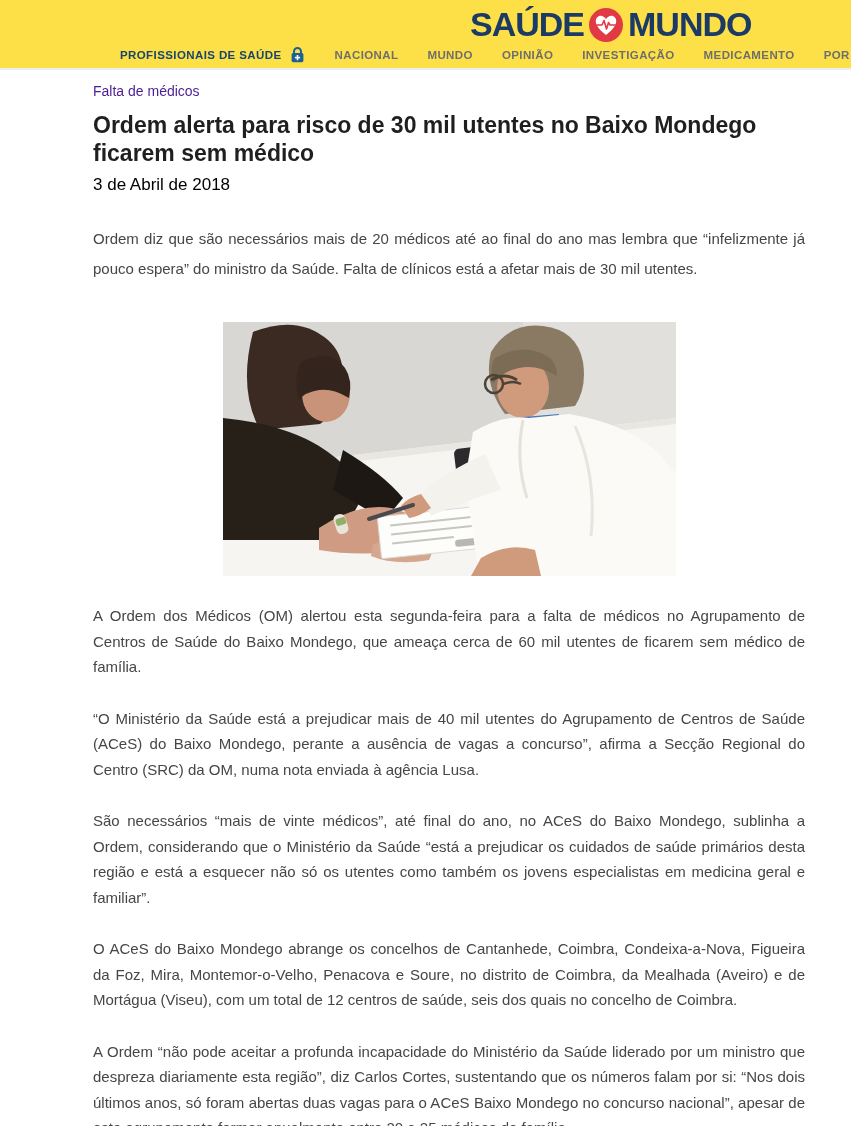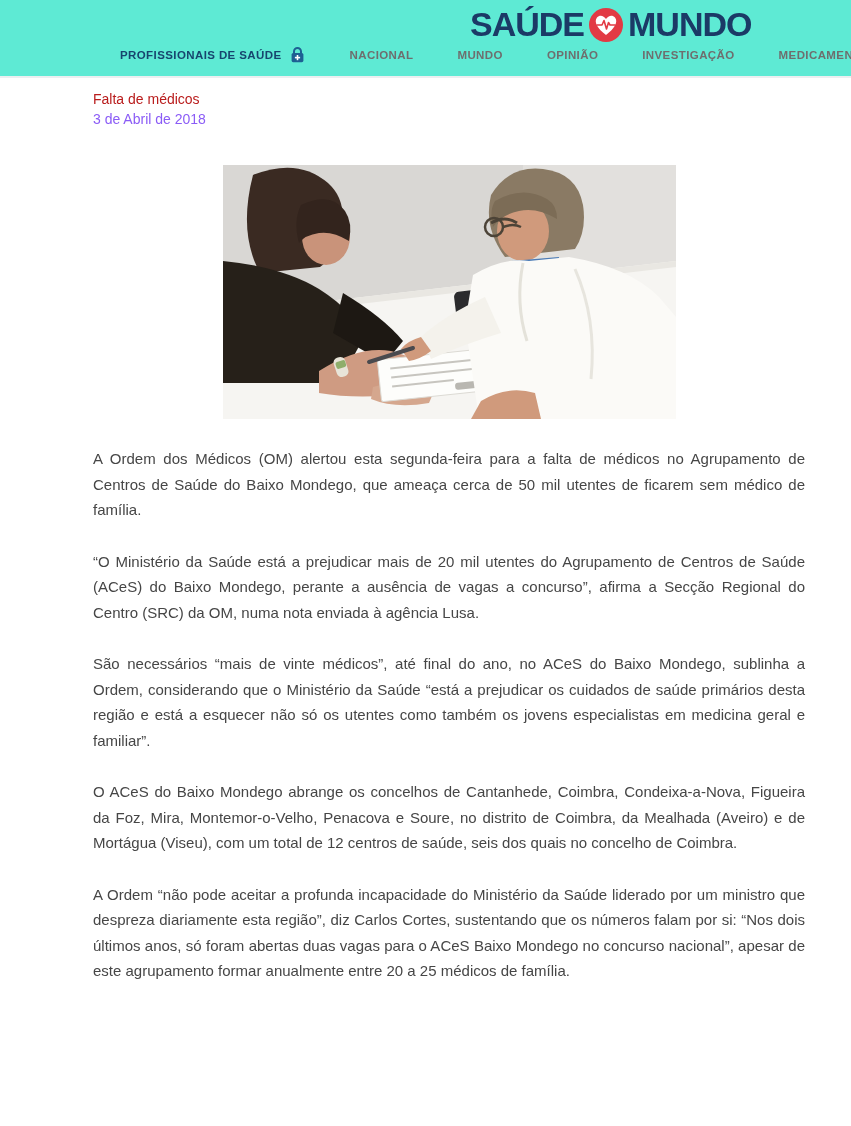--- a/index.html
+++ b/index.html
@@ -6,50 +6,50 @@
   html,body { background:#ffffff; }
   body {
     width:851px; height:1126px;
     font-family:"Liberation Sans", sans-serif;
     color:#464646;
     overflow:hidden;
     position:relative;
   }
 
   
-  .header { position:relative; height:78px; background:#5eead4; border-bottom:2px solid #eceff1; }
+  .header { position:relative; height:70px; background:#fde047; border-bottom:2px solid #eceff1; }
   .logo {
     position:absolute; left:470px; top:5px;
     display:flex; align-items:center; gap:2px;
     font-weight:700; font-size:34px; letter-spacing:-1px;
     color:#1b3a66; white-space:nowrap; cursor:pointer;
   }
   .logo .heart-badge { width:36px; height:36px; margin:0 2px; display:block; }
 
   .nav {
     position:absolute; left:120px; top:46px; right:0;
-    display:flex; align-items:center; gap:44px;
+    display:flex; align-items:center; gap:29px;
     white-space:nowrap; overflow:hidden;
     font-size:11.5px; font-weight:700; letter-spacing:.4px;
     color:#6e6e6e;
   }
   .nav-item { cursor:pointer; }
   .nav-item.highlight {
     color:#17456e; display:flex; align-items:center; gap:7px;
   }
   .lock-icon { width:17px; height:17px; display:block; }
 
   
   .article { width:712px; margin:13px 0 0 93px; }
-  .category { font-size:14px; color:#b91c1c; margin-bottom:4px; }
+  .category { font-size:14px; color:#4c1d95; margin-bottom:12px; }
   .headline {
     font-size:23px; line-height:28px; font-weight:700; color:#1f1f1f;
     margin-bottom:8px;
   }
-  .date { font-size:14px; color:#8b5cf6; margin-bottom:29px; }
+  .date { font-size:17px; color:#000000; margin-bottom:29px; }
   .lead {
     font-size:15px; line-height:30px; color:#464646;
     text-align:justify;
   }
   .photo-wrap { width:453px; margin:38px auto 27px auto; }
   .photo-wrap svg { display:block; width:453px; height:254px; }
   .body-text p {
     font-size:15px; line-height:25.5px; color:#464646;
     text-align:justify; margin-bottom:26px;
   }
@@ -82,22 +82,24 @@
     <span class="nav-item">MUNDO</span>
     <span class="nav-item">OPINIÃO</span>
     <span class="nav-item">INVESTIGAÇÃO</span>
     <span class="nav-item">MEDICAMENTO</span>
     <span class="nav-item">POR ESPECIALIDADE</span>
   </nav>
 </header>
 
 <article class="article">
   <div class="category">Falta de médicos</div>
+  <h1 class="headline">Ordem alerta para risco de 30 mil utentes no Baixo Mondego ficarem sem médico</h1>
   <div class="date">3 de Abril de 2018</div>
 
+  <p class="lead">Ordem diz que são necessários mais de 20 médicos até ao final do ano mas lembra que “infelizmente já pouco espera” do ministro da Saúde. Falta de clínicos está a afetar mais de 30 mil utentes.</p>
 
   <figure class="photo-wrap">
     <svg viewBox="0 0 453 254" role="img">
 
       <rect x="0" y="0" width="453" height="254" fill="#d9d7d4"></rect>
       <rect x="300" y="0" width="153" height="254" fill="#e2e0dd"></rect>
 
       <polygon points="0,148 453,96 453,254 0,254" fill="#f6f5f2"></polygon>
       <polygon points="0,148 453,96 453,102 0,155" fill="#e9e7e2"></polygon>
 
@@ -140,20 +142,20 @@
       <path d="M262 132 q-40 18 -64 40 l10 22 q36 -16 70 -26 Z" fill="#f4f2ec"></path>
       <path d="M198 172 q-14 4 -20 12 l8 12 q12 -2 22 -10 Z" fill="#d09a7c"></path>
       <line x1="188" y1="184" x2="146" y2="197" stroke="#474council" stroke-width="4"></line>
       <line x1="190" y1="183" x2="146" y2="197" stroke="#4a4a4e" stroke-width="4" stroke-linecap="round"></line>
 
       <path d="M258 236 q26 -16 54 -8 l6 26 h-70 Z" fill="#d09a7c"></path>
     </svg>
   </figure>
 
   <div class="body-text">
-    <p>A Ordem dos Médicos (OM) alertou esta segunda-feira para a falta de médicos no Agrupamento de Centros de Saúde do Baixo Mondego, que ameaça cerca de 50 mil utentes de ficarem sem médico de família.</p>
-    <p>“O Ministério da Saúde está a prejudicar mais de 20 mil utentes do Agrupamento de Centros de Saúde (ACeS) do Baixo Mondego, perante a ausência de vagas a concurso”, afirma a Secção Regional do Centro (SRC) da OM, numa nota enviada à agência Lusa.</p>
+    <p>A Ordem dos Médicos (OM) alertou esta segunda-feira para a falta de médicos no Agrupamento de Centros de Saúde do Baixo Mondego, que ameaça cerca de 60 mil utentes de ficarem sem médico de família.</p>
+    <p>“O Ministério da Saúde está a prejudicar mais de 40 mil utentes do Agrupamento de Centros de Saúde (ACeS) do Baixo Mondego, perante a ausência de vagas a concurso”, afirma a Secção Regional do Centro (SRC) da OM, numa nota enviada à agência Lusa.</p>
     <p>São necessários “mais de vinte médicos”, até final do ano, no ACeS do Baixo Mondego, sublinha a Ordem, considerando que o Ministério da Saúde “está a prejudicar os cuidados de saúde primários desta região e está a esquecer não só os utentes como também os jovens especialistas em medicina geral e familiar”.</p>
     <p>O ACeS do Baixo Mondego abrange os concelhos de Cantanhede, Coimbra, Condeixa-a-Nova, Figueira da Foz, Mira, Montemor-o-Velho, Penacova e Soure, no distrito de Coimbra, da Mealhada (Aveiro) e de Mortágua (Viseu), com um total de 12 centros de saúde, seis dos quais no concelho de Coimbra.</p>
     <p>A Ordem “não pode aceitar a profunda incapacidade do Ministério da Saúde liderado por um ministro que despreza diariamente esta região”, diz Carlos Cortes, sustentando que os números falam por si: “Nos dois últimos anos, só foram abertas duas vagas para o ACeS Baixo Mondego no concurso nacional”, apesar de este agrupamento formar anualmente entre 20 a 25 médicos de família.</p>
 
   </div>
 </article>
 
 </body></html>

